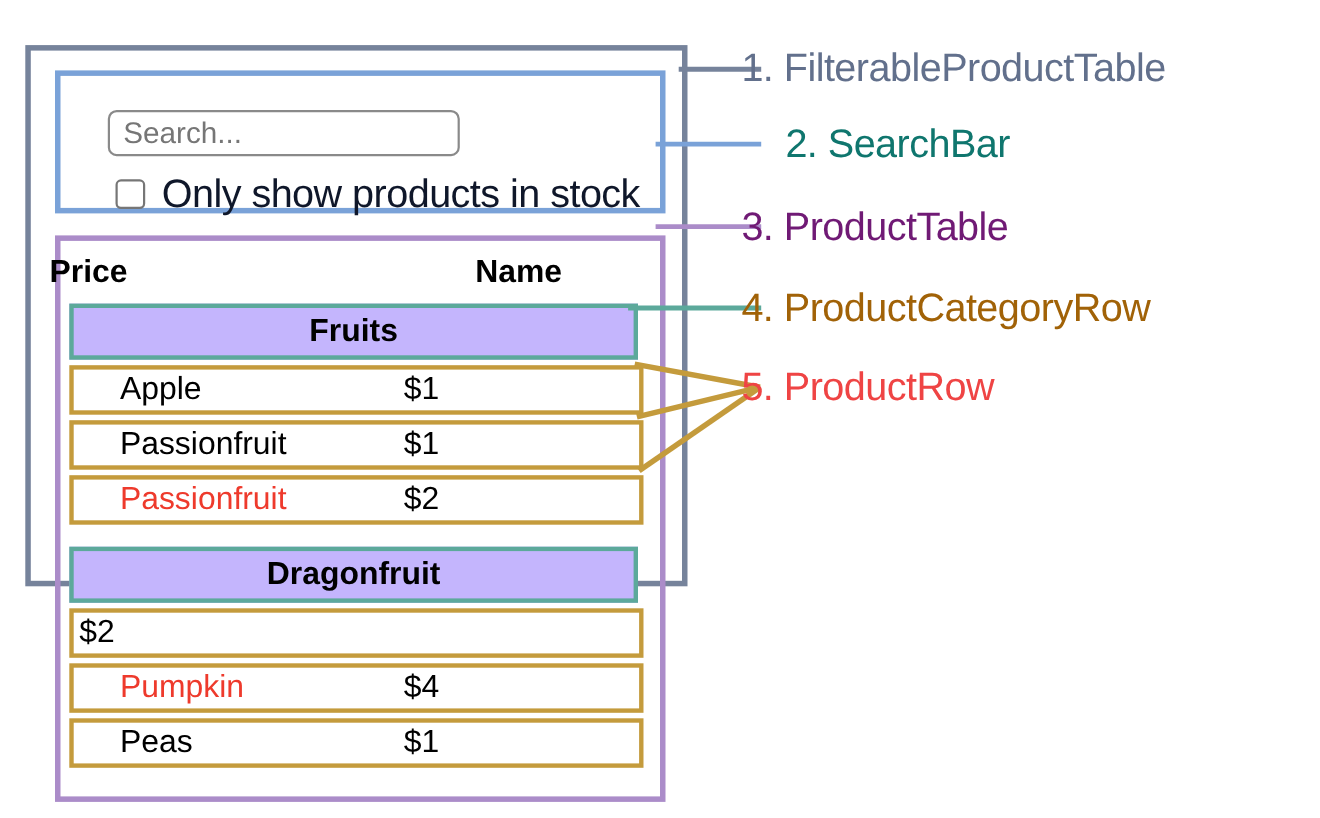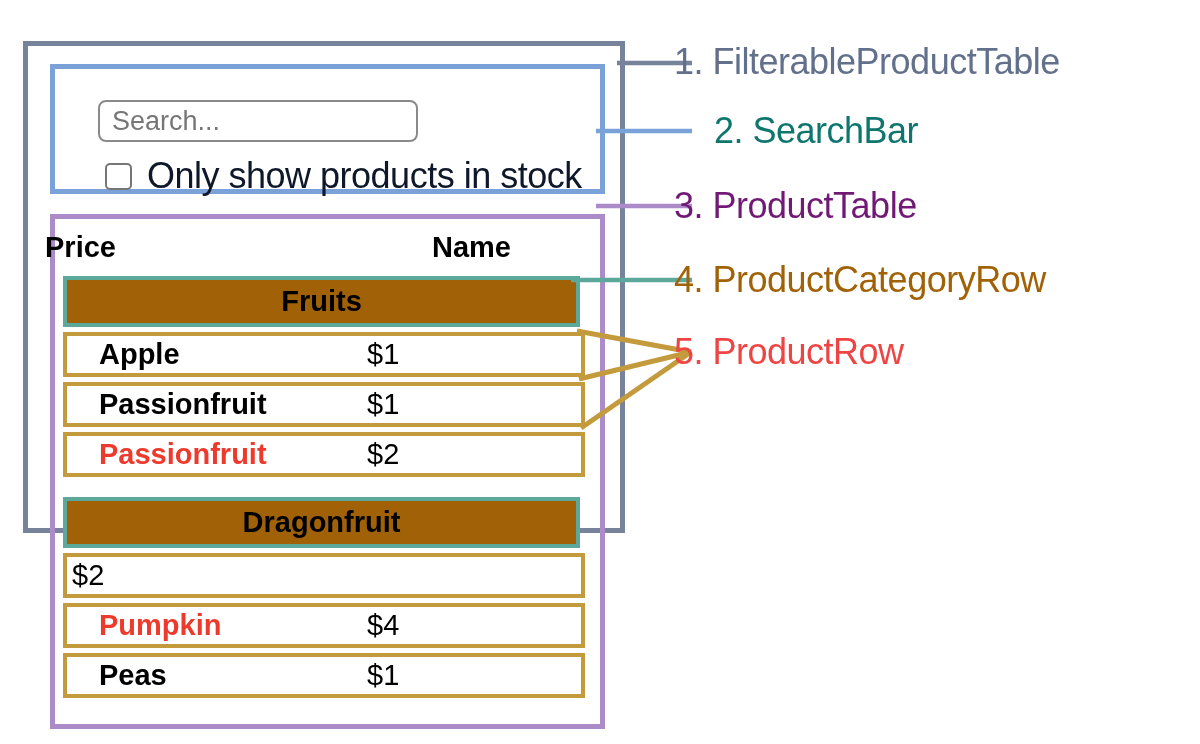--- a/index.html
+++ b/index.html
@@ -41,28 +41,28 @@
   .th { font-weight: bold; font-size: 29px; color: #000; }
   .th.name { text-align: center; }
   .th.price { text-align: left; margin-left: -18px; }
 
   .section { margin: 0 0 0 8px; display: flex; flex-direction: column; row-gap: 5px; }
   .section.first { margin-top: 9px; }
   .section.later { margin-top: 20px; }
   .category-row {
     width: 517px; height: 51px; border: 4px solid var(--c-teal_border);
     display: flex; align-items: center; justify-content: center;
-    font-weight: bold; font-size: 29px; color: #000; background: #a16207;
+    font-weight: bold; font-size: 29px; color: #000; background: #c4b5fd;
   }
   .product-row {
     width: 522px; height: 45px; border: 4px solid var(--c-gold_border);
     display: grid; grid-template-columns: 295px 1fr; align-items: center;
     font-size: 29px; color: #000; background: #fff;
   }
-  .product-row .cell-name { padding-left: 32px; white-space: nowrap; font-weight: bold; }
+  .product-row .cell-name { padding-left: 42px; white-space: nowrap; }
   .product-row .cell-price { padding-left: 5px; white-space: nowrap; }
   .product-row .out-of-stock { color: var(--c-red_text); }
 
   
   #connectors { position: absolute; left: 0; top: 0; pointer-events: none; }
   .legend-item {
     position: absolute; left: 674px; font-size: 36px; line-height: 44px;
     font-weight: 500; letter-spacing: -0.5px; white-space: nowrap;
   }
 </style>

